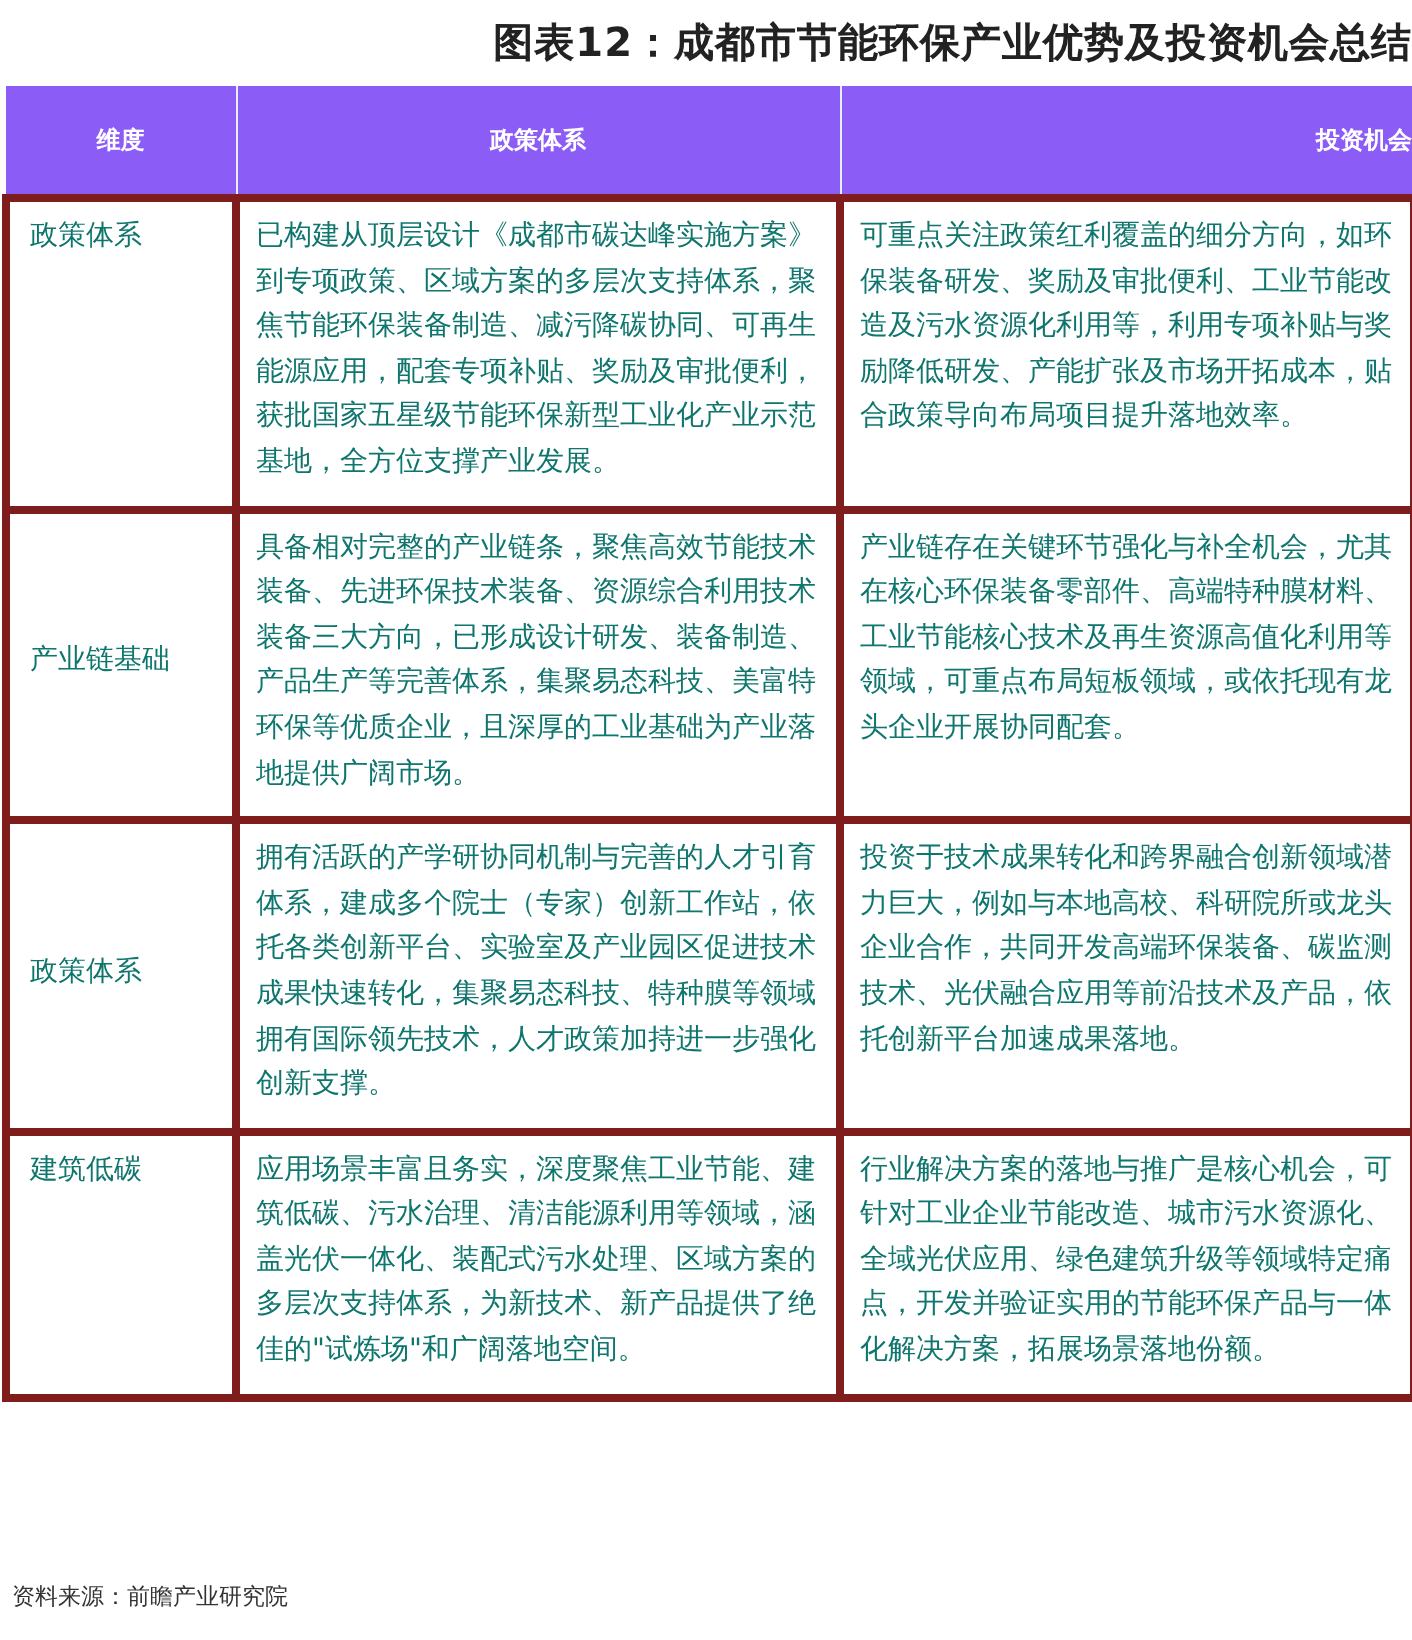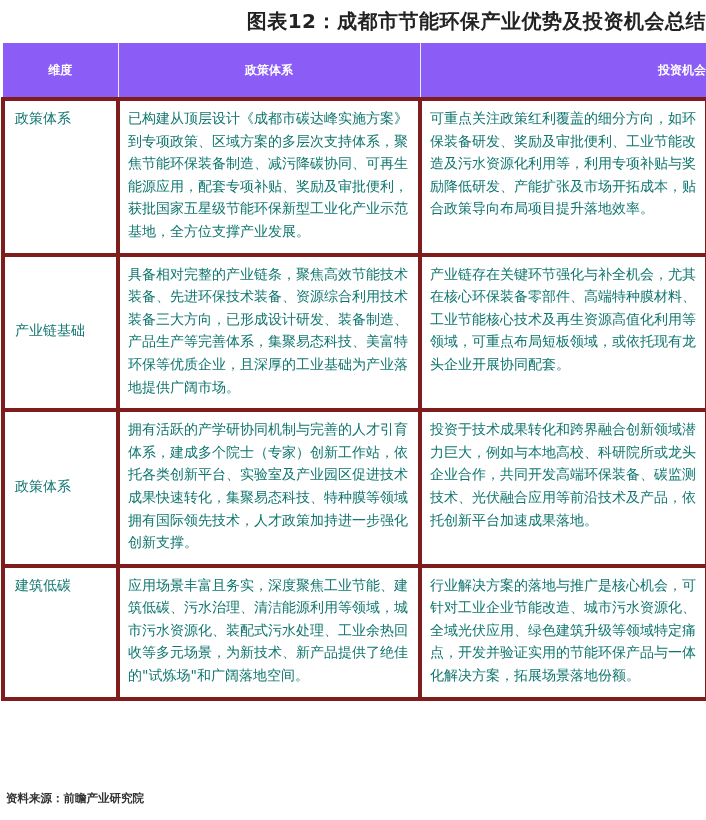--- a/index.html
+++ b/index.html
@@ -5,21 +5,21 @@
   html,body{margin:0;padding:0;background:#fff;}
   body{width:706px;height:820px;position:relative;overflow:hidden;font-family:"DejaVu Sans","Liberation Sans",sans-serif;color:#333;}
   .title{position:absolute;top:8px;left:0;width:706px;text-align:right;font-size:20px;font-weight:bold;color:#222;letter-spacing:0.5px;}
   table{position:absolute;top:43px;left:1px;width:704px;border-collapse:collapse;table-layout:fixed;}
   th{background:#8b5cf6;color:#fff;font-size:12px;font-weight:bold;height:52px;border-right:1px solid #e8eef8;text-align:center;}
   th:last-child{border-right:none;text-align:right;}
   td{border:4px solid #7f1d1d;font-size:14px;line-height:22.6px;color:#0f766e;vertical-align:top;padding:6px 8px 10px 8px;}
   td.dim{padding-left:10px;}
   td.mid{vertical-align:middle;}
   .footer{position:absolute;top:791px;font-size:11.5px;color:#333;}
-  .source{left:6px;font-weight:bold;}
+  .source{left:6px;}
   .credit{right:2px;margin-top:42px;}
 </style>
 </head>
 <body>
 
 <div class="title">图表12：成都市节能环保产业优势及投资机会总结</div>
 
 <table>
   <colgroup>
       <col style="width:115px">
@@ -44,20 +44,20 @@
       <td>具备相对完整的产业链条，聚焦高效节能技术装备、先进环保技术装备、资源综合利用技术装备三大方向，已形成设计研发、装备制造、产品生产等完善体系，集聚易态科技、美富特环保等优质企业，且深厚的工业基础为产业落地提供广阔市场。</td>
       <td>产业链存在关键环节强化与补全机会，尤其在核心环保装备零部件、高端特种膜材料、工业节能核心技术及再生资源高值化利用等领域，可重点布局短板领域，或依托现有龙头企业开展协同配套。</td>
     </tr>
     <tr style="height:131px">
       <td class="dim mid">政策体系</td>
       <td>拥有活跃的产学研协同机制与完善的人才引育体系，建成多个院士（专家）创新工作站，依托各类创新平台、实验室及产业园区促进技术成果快速转化，集聚易态科技、特种膜等领域拥有国际领先技术，人才政策加持进一步强化创新支撑。</td>
       <td>投资于技术成果转化和跨界融合创新领域潜力巨大，例如与本地高校、科研院所或龙头企业合作，共同开发高端环保装备、碳监测技术、光伏融合应用等前沿技术及产品，依托创新平台加速成果落地。</td>
     </tr>
     <tr style="height:133px">
       <td class="dim">建筑低碳</td>
-      <td>应用场景丰富且务实，深度聚焦工业节能、建筑低碳、污水治理、清洁能源利用等领域，城市污水资源化、装配式污水处理、工业余热回收等多元场景，为新技术、新产品提供了绝佳的"试炼场"和广阔落地空间。</td>
+      <td>应用场景丰富且务实，深度聚焦工业节能、建筑低碳、污水治理、清洁能源利用等领域，涵盖光伏一体化、装配式污水处理、区域方案的多层次支持体系，为新技术、新产品提供了绝佳的"试炼场"和广阔落地空间。</td>
       <td>行业解决方案的落地与推广是核心机会，可针对工业企业节能改造、城市污水资源化、全域光伏应用、绿色建筑升级等领域特定痛点，开发并验证实用的节能环保产品与一体化解决方案，拓展场景落地份额。</td>
     </tr>
   </tbody>
 </table>
 
 <div class="footer source">资料来源：前瞻产业研究院</div>
 <div class="footer credit">@前瞻经济学人APP</div>
 
 </body></html>

